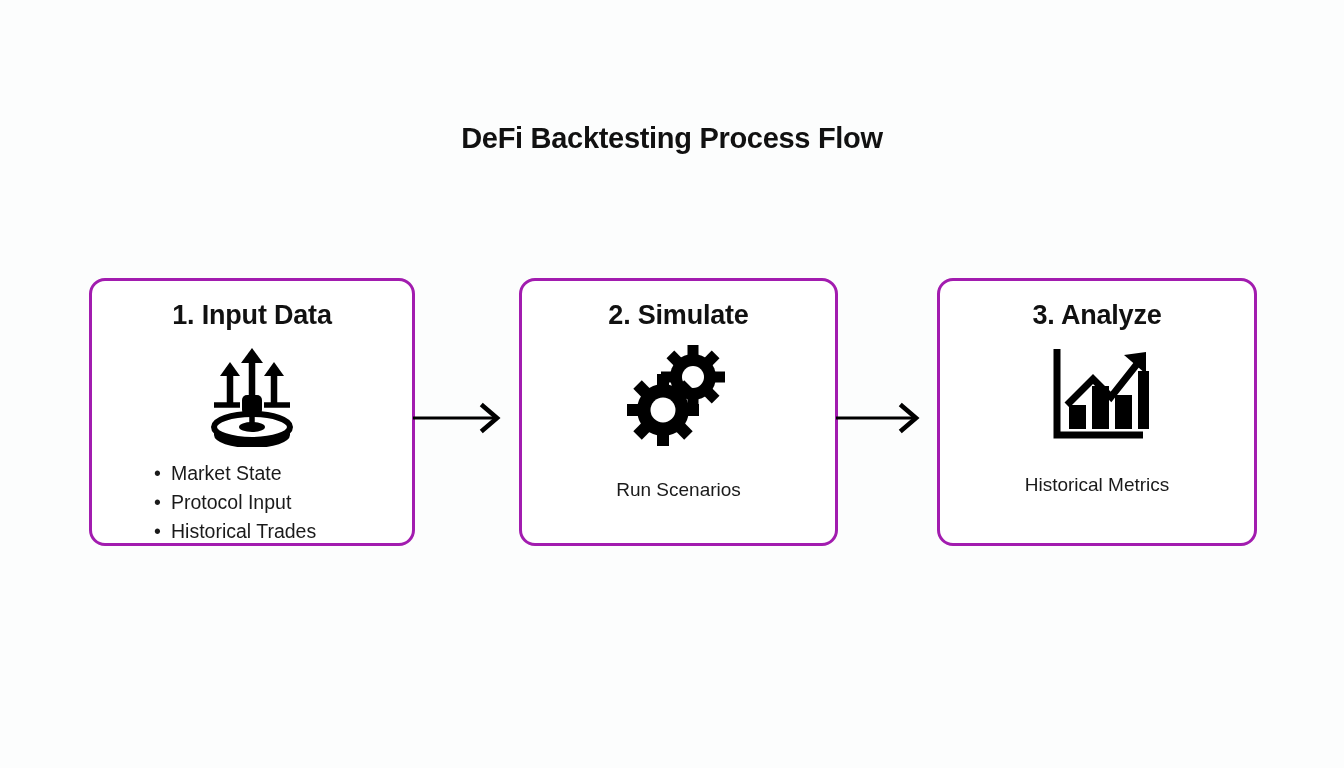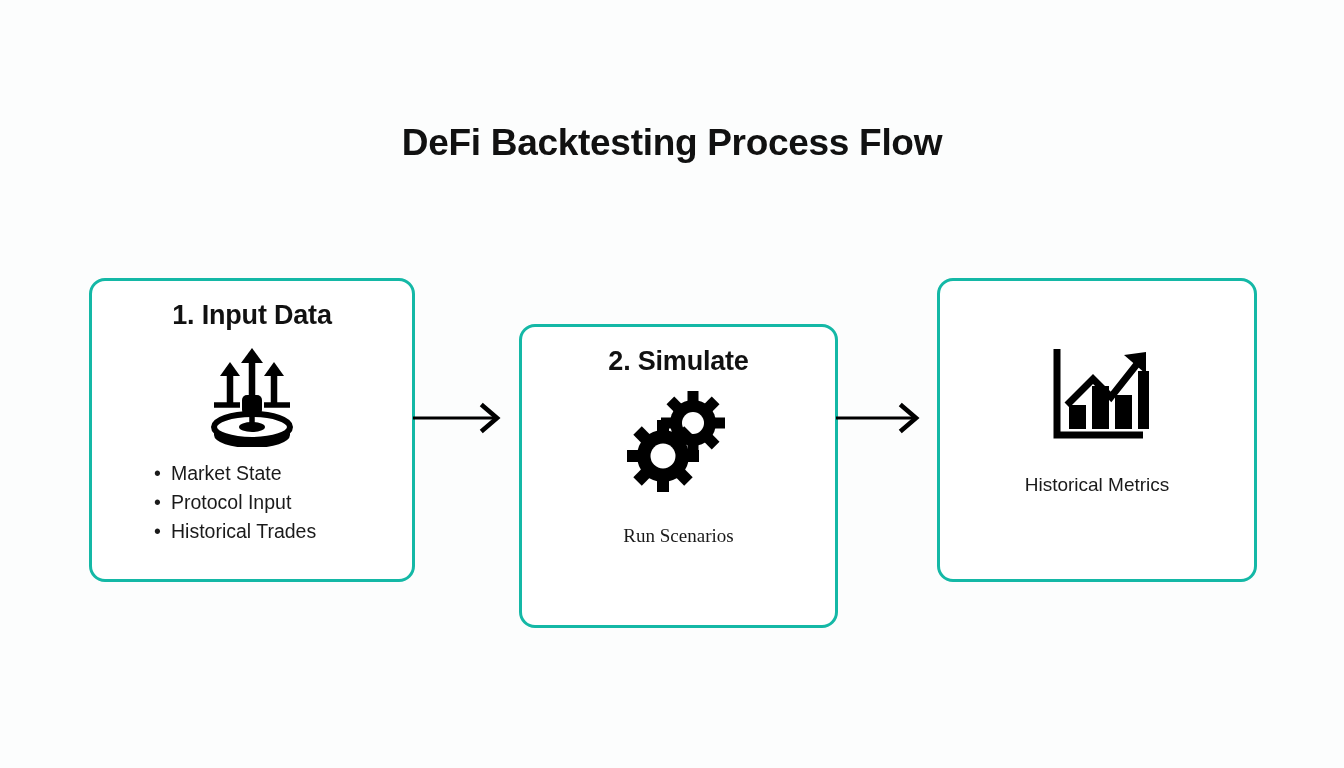--- a/index.html
+++ b/index.html
@@ -23,40 +23,40 @@
     height: 768px;
   }
 
   
   #title {
     position: absolute;
     left: 0;
     top: 123px;
     width: 1344px;
     text-align: center;
-    font-size: 37px;
+    font-size: 29px;
     font-weight: bold;
     letter-spacing: -0.3px;
     color: #111111;
     line-height: 1.1;
     white-space: nowrap;
   }
 
   
   .step-box {
     position: absolute;
     top: 278px;
-    height: 304px;
+    height: 268px;
     background: #ffffff;
-    border: 3px solid #14b8a6;
+    border: 3px solid #a21caf;
     border-radius: 16px;
     box-sizing: border-box;
   }
   #box-1 { left: 89px;  width: 326px; }
-  #box-2 { left: 519px; width: 319px; margin-top: 46px; }
+  #box-2 { left: 519px; width: 319px; }
   #box-3 { left: 937px; width: 320px; }
 
   .step-heading {
     position: absolute;
     left: 0;
     width: 100%;
     top: 19px;
     text-align: center;
     font-size: 27px;
     font-weight: bold;
@@ -78,21 +78,21 @@
 
   .step-caption {
     position: absolute;
     left: 0;
     width: 100%;
     text-align: center;
     font-size: 19px;
     color: #1a1a1a;
     white-space: nowrap;
   }
-  #caption-2 { top: 198px; font-family: Liberation Serif, serif; }
+  #caption-2 { top: 198px; }
   #caption-3 { top: 193px; }
 
   
   .bullet-list {
     position: absolute;
     left: 62px;
     top: 178px;
     margin: 0;
     padding: 0;
     list-style: none;
@@ -225,20 +225,21 @@
 
   <div class="connector" id="arrow-2">
     <svg width="88" height="36" viewBox="0 0 88 36" aria-hidden="true">
       <line x1="0" y1="18" x2="78" y2="18" stroke="#000000" stroke-width="3.2"></line>
       <polyline points="66,6 80,18 66,30" fill="none" stroke="#000000" stroke-width="4.6" stroke-linecap="square" stroke-linejoin="miter"></polyline>
     </svg>
   </div>
 
   <div class="step-box" id="box-3">
 
+    <div class="step-heading">3. Analyze</div>
 
     <div class="step-icon" id="icon-wrap-3">
       <svg width="104" height="104" viewBox="0 0 104 104" aria-hidden="true">
 
         <path d="M12 6 L12 92 L98 92" fill="none" stroke="#000000" stroke-width="7" stroke-linecap="butt" stroke-linejoin="miter"></path>
 
         <rect x="24" y="62" width="17" height="24" fill="#000000"></rect>
         <rect x="47" y="43" width="17" height="43" fill="#000000"></rect>
         <rect x="70" y="52" width="17" height="34" fill="#000000"></rect>
         <rect x="93" y="28" width="17" height="58" fill="#000000"></rect>

